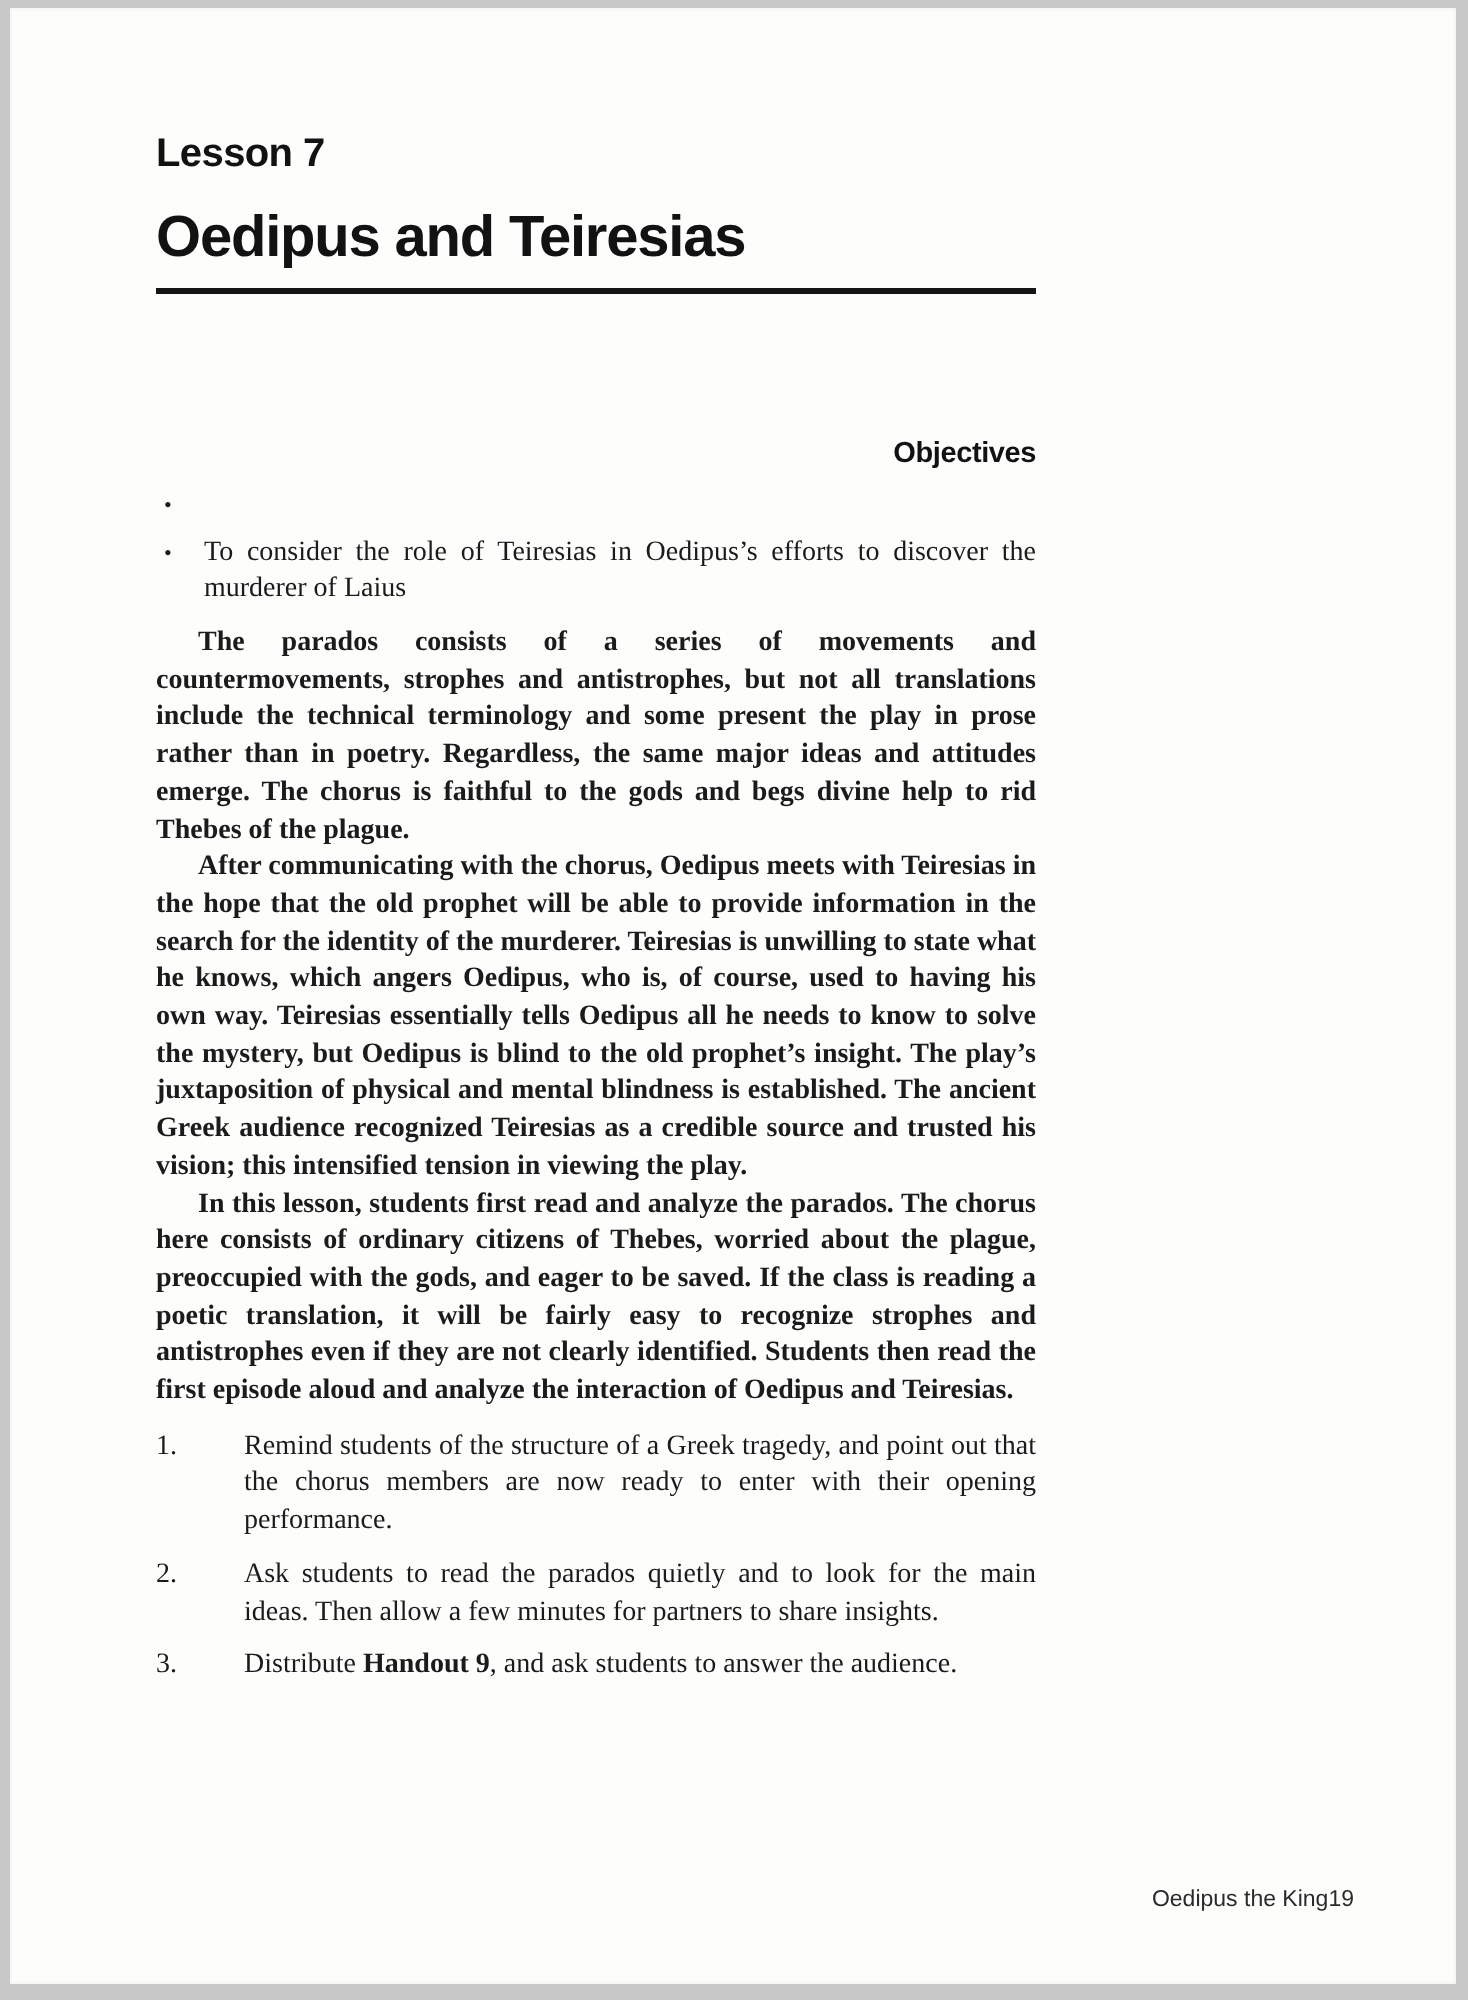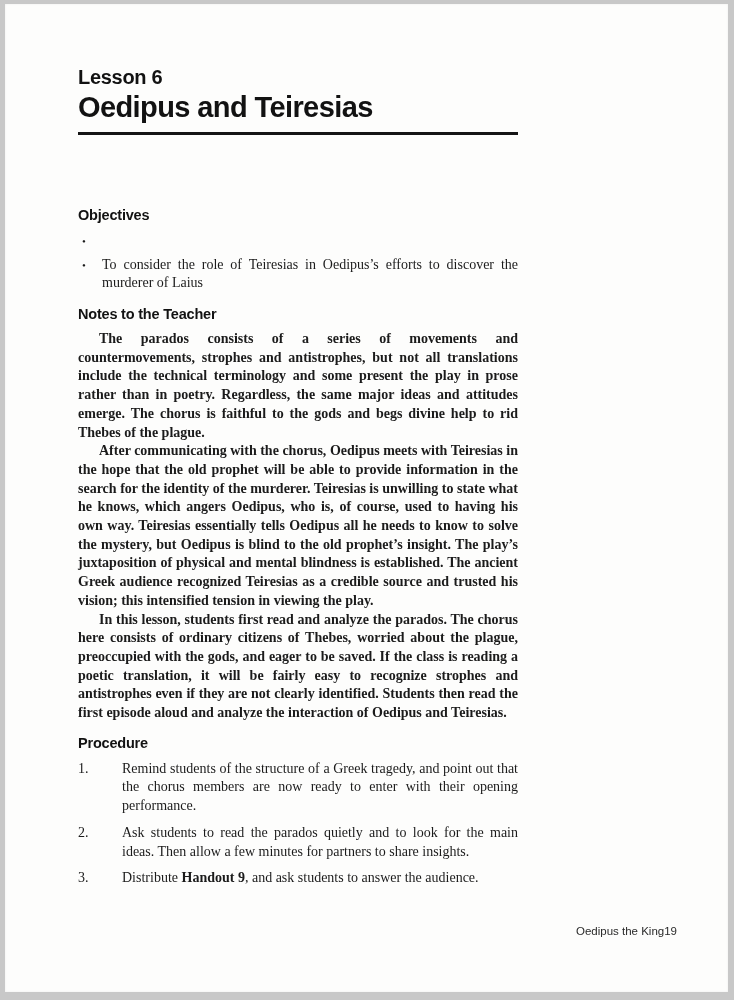--- a/index.html
+++ b/index.html
@@ -28,38 +28,38 @@
     line-height: 1.1;
     letter-spacing: -0.3px;
     color: #121212;
   }
   .page-title {
     font-family: "Liberation Sans", sans-serif;
     font-weight: bold;
     font-size: 29px;
     line-height: 1.1;
     letter-spacing: -0.6px;
-    margin-top: 4px;
+    margin-top: 16px;
     color: #121212;
   }
   .title-rule {
     height: 3px;
     background: #151515;
     margin-top: 8px;
     width: 440px;
     border: none;
   }
   .section-heading {
     font-family: "Liberation Sans", sans-serif;
     font-weight: bold;
     font-size: 14.5px;
     letter-spacing: -0.2px;
     color: #121212;
   }
-  .h-objectives { margin-top: 72px; }
+  .h-objectives { margin-top: 72px; text-align: right; }
   .h-notes { margin-top: 13px; }
   .h-procedure { margin-top: 12px; }
   .bullet-list { margin-top: 9px; width: 440px; }
   .bullet-item {
     display: flex;
     margin-bottom: 5px;
     font-size: 14px;
     line-height: 18.7px;
     text-align: justify;
   }
@@ -87,59 +87,57 @@
     line-height: 18.7px;
   }
   .step-num {
     width: 25px;
     flex: 0 0 25px;
   }
   .step-text { text-align: justify; flex: 1; margin-left: 19px; }
   .bold-run { font-weight: bold; }
   .footer {
     position: absolute;
-    top: 921px;
+    top: 940px;
     right: 51px;
     font-family: "Liberation Sans", sans-serif;
     font-size: 11.5px;
     color: #2a2a2a;
     display: flex;
     align-items: center;
   }
   .footer .pgnum { }
 </style>
 </head>
 <body>
 
 <div class="page">
   <div class="content">
 
-    <div class="lesson-label">Lesson 6</div>
+    <div class="lesson-label">Lesson 7</div>
     <h1 class="page-title">Oedipus and Teiresias</h1>
     <div class="title-rule"></div>
 
     <h2 class="section-heading h-objectives">Objectives</h2>
     <div class="bullet-list">
       <div class="bullet-item">
         <span class="bullet-glyph">•</span>
       </div>
       <div class="bullet-item">
         <span class="bullet-glyph">•</span>
         <span class="bullet-text">To consider the role of Teiresias in Oedipus’s efforts to discover the murderer of Laius</span>
       </div>
     </div>
 
-    <h2 class="section-heading h-notes">Notes to the Teacher</h2>
     <div class="para-block">
       <p class="para">The parados consists of a series of movements and countermovements, strophes and antistrophes, but not all translations include the technical terminology and some present the play in prose rather than in poetry. Regardless, the same major ideas and attitudes emerge. The chorus is faithful to the gods and begs divine help to rid Thebes of the plague.</p>
       <p class="para">After communicating with the chorus, Oedipus meets with Teiresias in the hope that the old prophet will be able to provide information in the search for the identity of the murderer. Teiresias is unwilling to state what he knows, which angers Oedipus, who is, of course, used to having his own way. Teiresias essentially tells Oedipus all he needs to know to solve the mystery, but Oedipus is blind to the old prophet’s insight. The play’s juxtaposition of physical and mental blindness is established. The ancient Greek audience recognized Teiresias as a credible source and trusted his vision; this intensified tension in viewing the play.</p>
       <p class="para">In this lesson, students first read and analyze the parados. The chorus here consists of ordinary citizens of Thebes, worried about the plague, preoccupied with the gods, and eager to be saved. If the class is reading a poetic translation, it will be fairly easy to recognize strophes and antistrophes even if they are not clearly identified. Students then read the first episode aloud and analyze the interaction of Oedipus and Teiresias.</p>
     </div>
 
-    <h2 class="section-heading h-procedure">Procedure</h2>
     <div class="step-list">
       <div class="step-item">
         <span class="step-num">1.</span>
         <span class="step-text"><span>Remind students of the structure of a Greek tragedy, and point out that the chorus members are now ready to enter with their opening performance.</span><span class="bold-run"></span><span></span></span>
       </div>
       <div class="step-item">
         <span class="step-num">2.</span>
         <span class="step-text"><span>Ask students to read the parados quietly and to look for the main ideas. Then allow a few minutes for partners to share insights.</span><span class="bold-run"></span><span></span></span>
       </div>
       <div class="step-item">

